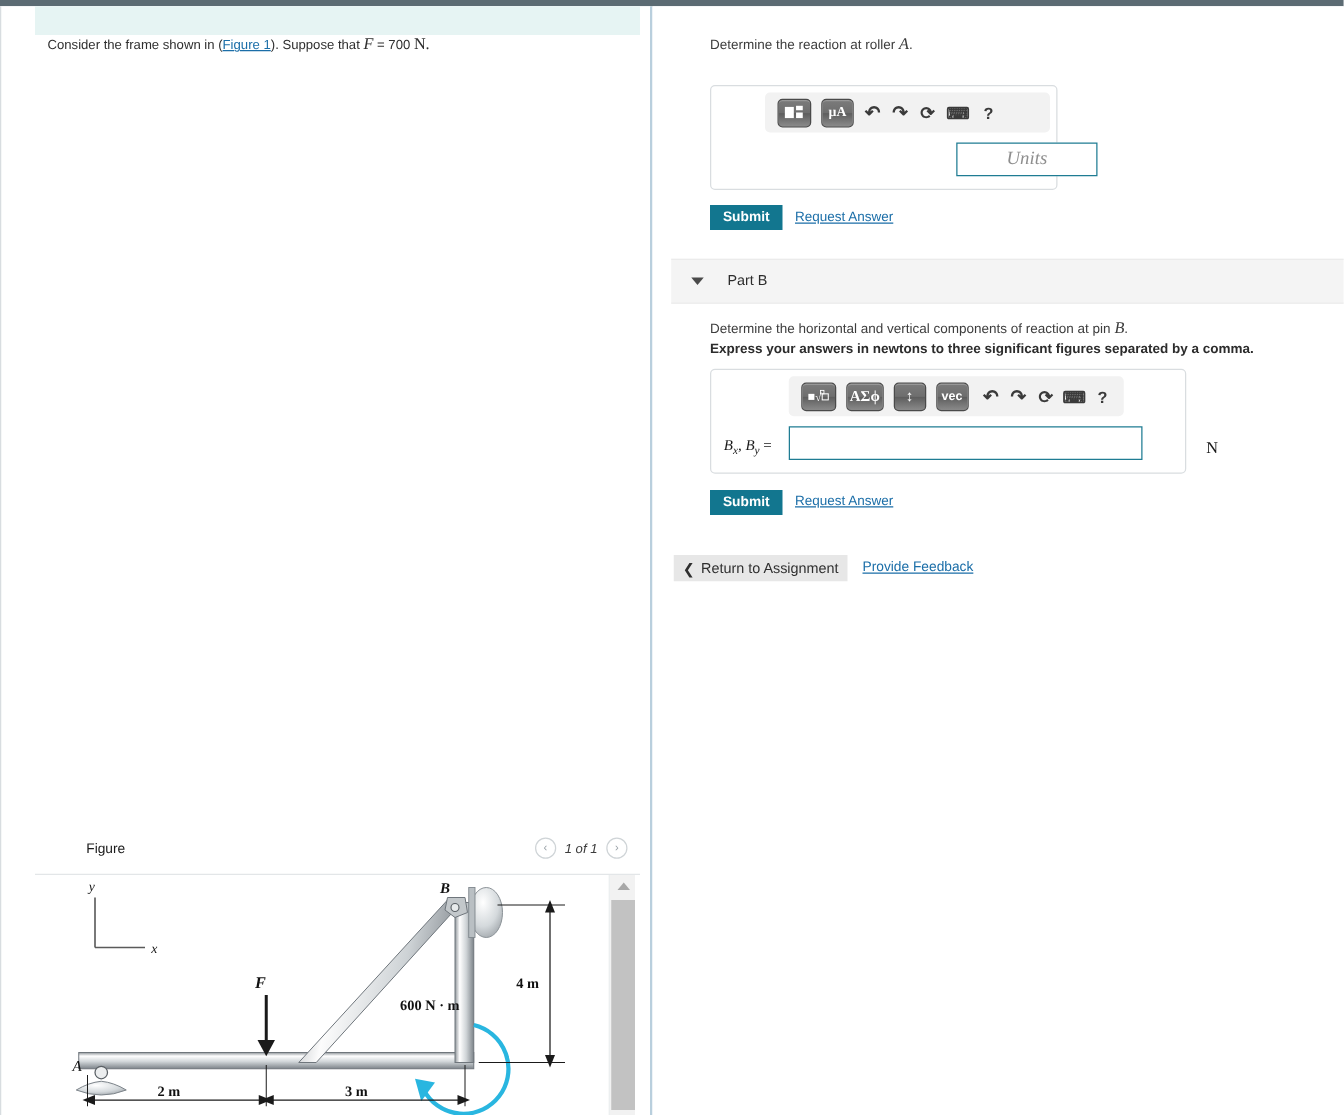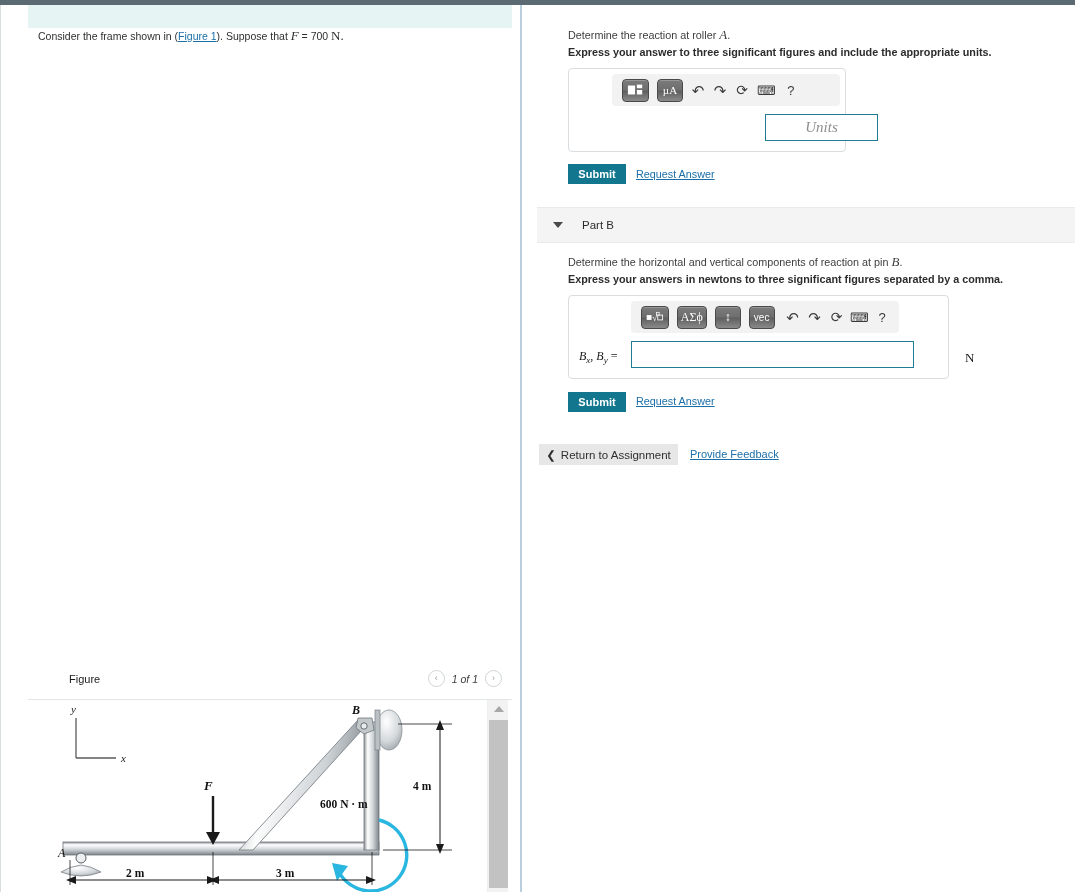--- a/index.html
+++ b/index.html
@@ -100,21 +100,21 @@
   .q-text.bold { font-weight:bold; color:#2c2c2c; }
   .mserif { font-family:"Liberation Serif", serif; font-style:italic; font-size:13px; }
 
   
   .ansbox {
     position:absolute; border:1px solid #d9dde0; border-radius:4px; background:#fff;
   }
   .ans-toolbar {
     position:absolute; left:0; top:0; height:32px;
     background:#f2f2f2; border-radius:4px;
-    display:flex; align-items:center; gap:8px; padding:0 10px;
+    display:flex; align-items:center; gap:8px; padding:0 10px;font-weight:bold;
   }
   .tb-btn {
     height:23px; min-width:26px; padding:0 4px;
     border:1px solid #4a4a4a; border-radius:4px;
     background:linear-gradient(180deg,#7b7b7b 0%,#6e6e6e 48%,#5e5e5e 52%,#8a8a8a 100%);
     color:#fff; font-size:11px;
     display:flex; align-items:center; justify-content:center;
     font-family:"Liberation Serif", serif; cursor:pointer;
     box-shadow:inset 0 1px 0 rgba(255,255,255,.22);
   }
@@ -304,21 +304,20 @@
     </div>
   </div>
 
   <div class="pane-divider"></div>
 
   <div class="right-pane">
 
     <div class="q-text" style="left:46px; top:23px;">
       <span>Determine the reaction at roller </span><span class="mserif">A</span><span>.</span>
     </div>
-    <div class="q-text bold" style="left:46px; top:42px;">Express your answer to three significant figures and include the appropriate units.</div>
 
     <div class="ansbox" style="left:46px; top:63px; width:278px; height:84px;">
       <div class="ans-toolbar" style="left:43px; top:5px; width:228px;">
         <div class="tb-btn" style="width:27px;">
           <svg width="19" height="14" viewBox="0 0 19 14">
               <rect x="1" y="2" width="8" height="10" fill="#fff"></rect>
               <rect x="11" y="1" width="6" height="4" fill="#fff"></rect>
               <rect x="11" y="7" width="6" height="5" fill="#fff"></rect>
             </svg>
         </div>

